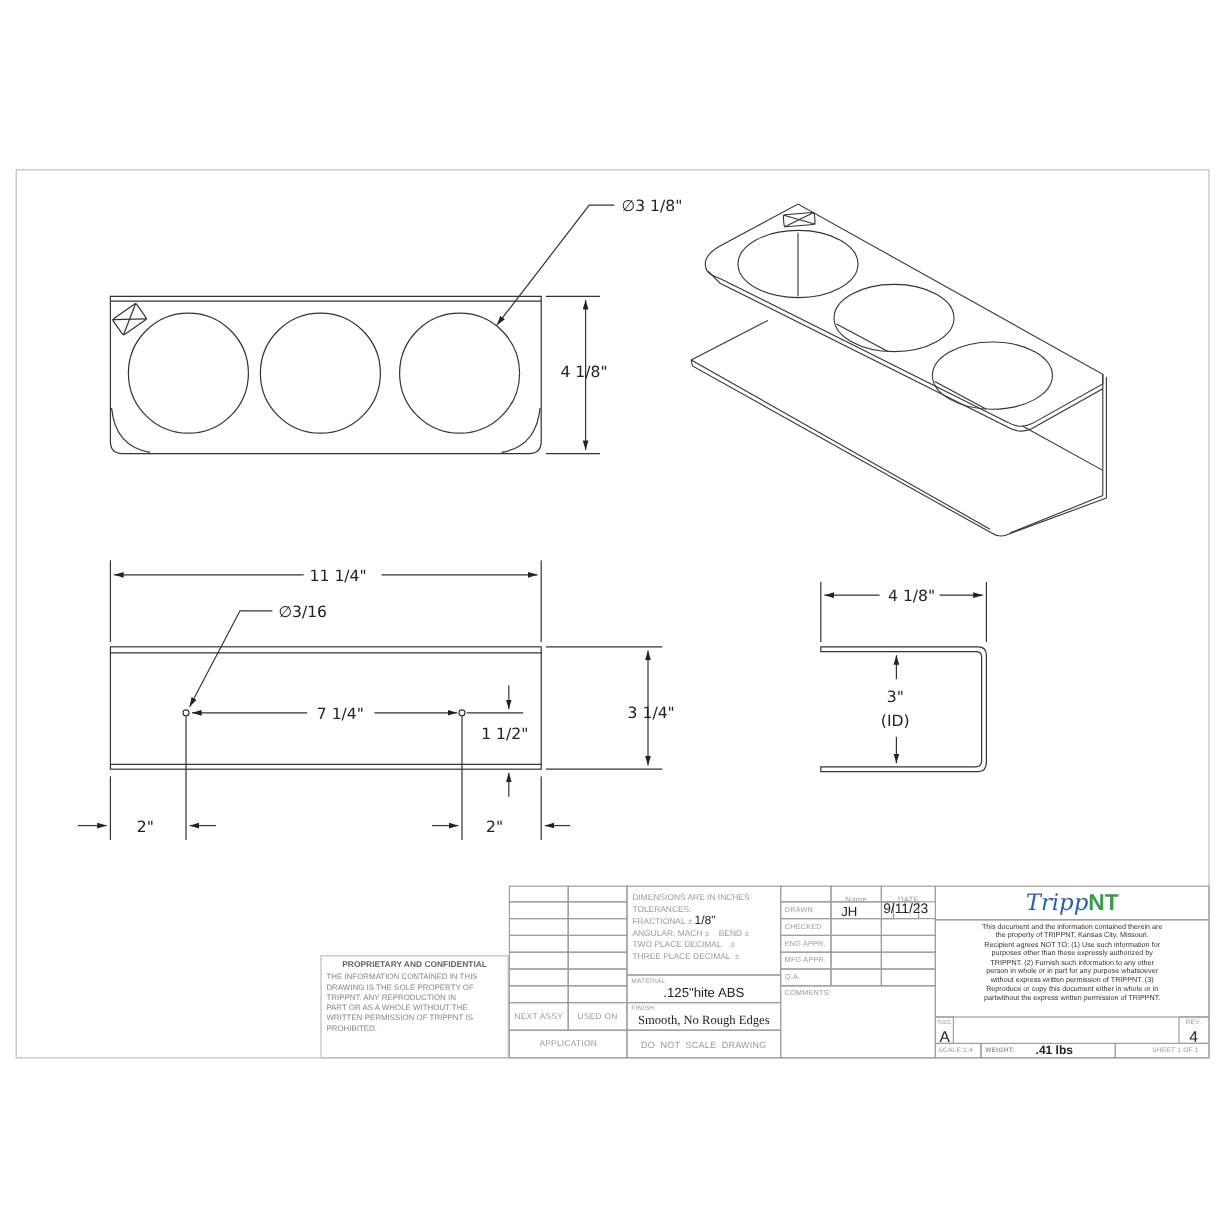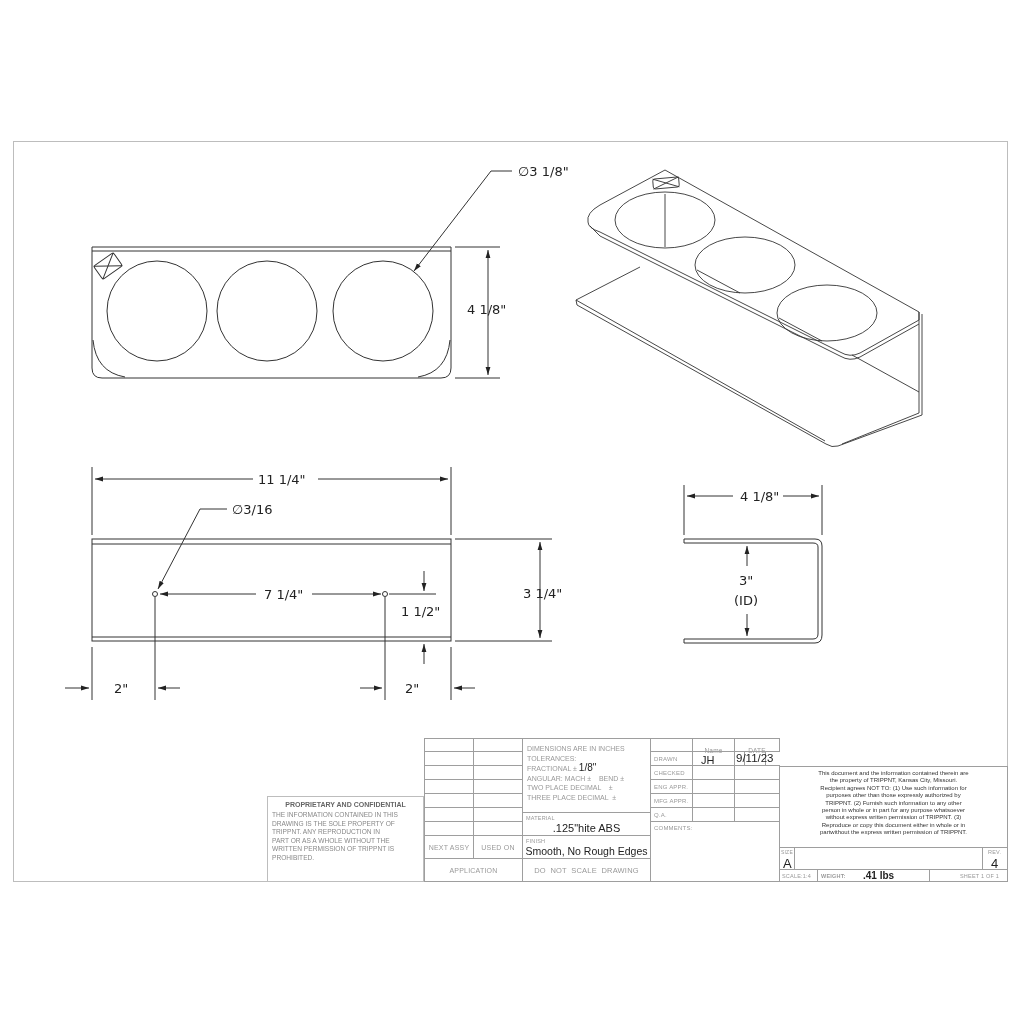--- a/index.html
+++ b/index.html
@@ -171,21 +171,21 @@
     <div><span>ANGULAR: MACH ±</span>&nbsp;&nbsp;&nbsp;&nbsp;<span>BEND ±</span></div>
     <div style="white-space:pre;">TWO PLACE DECIMAL    ±</div>
     <div style="white-space:pre;">THREE PLACE DECIMAL  ±</div>
   </div>
   <div class="cell" style="left:98px;top:74px;width:129px;height:24px;">
     <div class="lbl" style="position:absolute;left:3px;top:2px;font-size:5.5px;">MATERIAL</div>
     <div class="val" style="position:absolute;left:0;right:0;top:9px;text-align:center;font-size:11px;">.125"hite ABS</div>
   </div>
   <div class="cell" style="left:98px;top:97px;width:129px;height:24px;">
     <div class="lbl" style="position:absolute;left:3px;top:2px;font-size:5.5px;">FINISH</div>
-    <div class="val" style="position:absolute;left:0;right:0;top:9px;text-align:center;font-size:10.5px;">Smooth, No Rough Edges</div>
+    <div class="val" style="position:absolute;left:0;right:0;top:9px;text-align:center;font-size:10.5px;font-family:Liberation Serif, serif;">Smooth, No Rough Edges</div>
   </div>
   <div class="cell" style="left:98px;top:120px;width:129px;height:24px;display:flex;align-items:center;justify-content:center;">
     <span class="lbl" style="font-size:7.5px;white-space:pre;">DO  NOT  SCALE  DRAWING</span>
   </div>
 
   <div class="cell" style="left:226px;top:0;width:43px;height:14px;"></div>
   <div class="cell" style="left:268px;top:0;width:43px;height:14px;text-align:center;"><span class="lbl" style="text-transform:none;font-size:6.5px;">Name</span></div>
   <div class="cell" style="left:310px;top:0;width:46px;height:14px;text-align:center;"><span class="lbl" style="font-size:6.5px;">DATE</span></div>
 
   <div class="cell" style="left:226px;top:13px;width:43px;height:15px;">
@@ -219,20 +219,25 @@
   <div class="cell" style="left:226px;top:69px;width:43px;height:15px;">
       <span class="lbl" style="position:absolute;left:3px;top:4px;font-size:6px;">Q.A.</span>
     </div>
   <div class="cell" style="left:268px;top:69px;width:43px;height:15px;"></div>
   <div class="cell" style="left:310px;top:69px;width:46px;height:15px;"></div>
 
   <div class="cell" style="left:226px;top:83px;width:130px;height:61px;">
       <span class="lbl" style="position:absolute;left:3px;top:3px;font-size:6px;">COMMENTS:</span>
     </div>
 
+  <div class="cell" style="left:355px;top:0;width:229px;height:29px;display:flex;align-items:center;justify-content:center;">
+    <span style="font-size:19px;">
+      <span style="font-family:'DejaVu Serif', serif;font-style:italic;color:#2c5fa8;">Tripp</span><span style="font-family:'Liberation Sans', sans-serif;font-weight:bold;color:#3a9a4a;">NT</span>
+    </span>
+  </div>
   <div class="cell" style="left:355px;top:28px;width:229px;height:82px;padding:3px 38px 0 38px;">
     <div class="small-note">This document and the information contained therein are the property of TRIPPNT, Kansas City, Missouri. Recipient agrees NOT TO: (1) Use such information for purposes other than those expressly authorized by TRIPPNT. (2) Furnish such information to any other person in whole or in part for any purpose whatsoever without express  written permission of TRIPPNT. (3) Reproduce or copy this document either in whole or in partwithout the express written permission of TRIPPNT.</div>
   </div>
   <div class="cell" style="left:355px;top:109px;width:16px;height:23px;">
     <span class="lbl" style="position:absolute;left:1px;top:1px;font-size:5px;">SIZE</span>
     <span class="val" style="position:absolute;left:3px;top:8px;font-size:13px;">A</span>
   </div>
   <div class="cell" style="left:558px;top:109px;width:26px;height:23px;">
     <span class="lbl" style="position:absolute;left:5px;top:1px;font-size:5.5px;">REV.</span>
     <span class="val" style="position:absolute;left:8px;top:8px;font-size:13px;">4</span>

